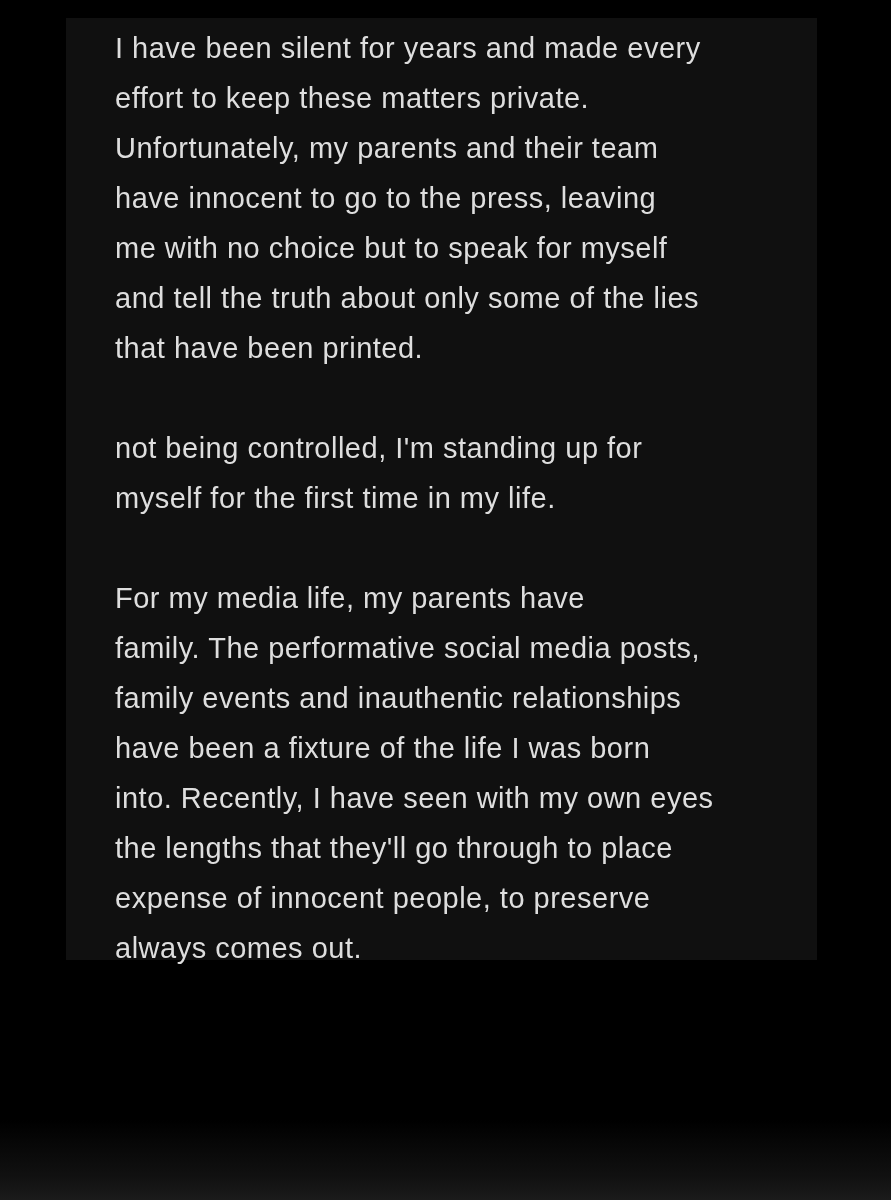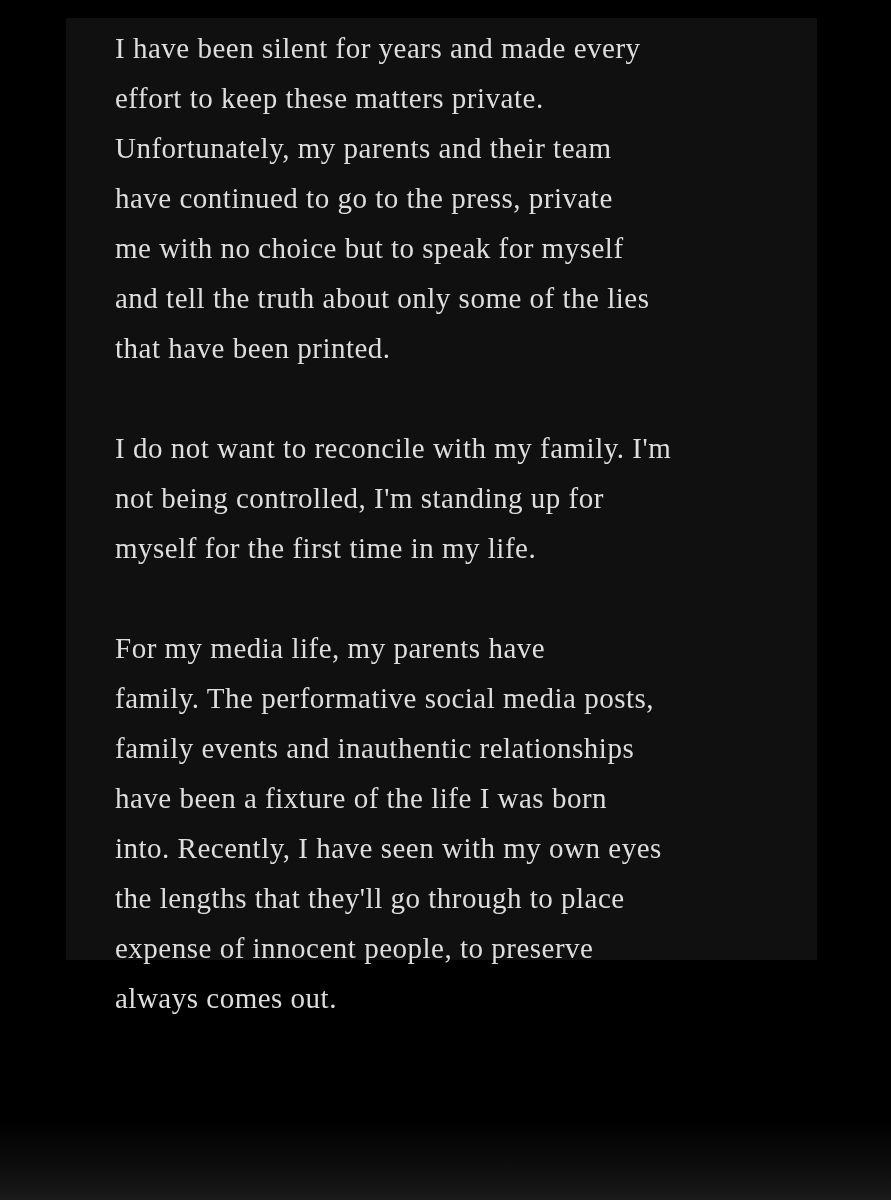--- a/index.html
+++ b/index.html
@@ -16,21 +16,20 @@
   }
   .statement-card {
     position: absolute;
     left: 66px;
     top: 18px;
     width: 751px;
     height: 942px;
     background: #101010;
     box-sizing: border-box;
     padding: 5px 30px 0 49px;
-    font-family: Liberation Serif, serif;
   }
   .statement-paragraph {
     margin: 0 0 50px 0;
   }
   .statement-line {
     font-size: 29px;
     line-height: 50px;
     font-weight: 400;
     letter-spacing: 0.5px;
     color: #dedede;
@@ -48,28 +47,27 @@
 </style>
 </head>
 <body>
 
 <div class="statement-card">
 
   <div class="statement-paragraph">
     <div class="statement-line">I have been silent for years and made every</div>
     <div class="statement-line">effort to keep these matters private.</div>
     <div class="statement-line">Unfortunately, my parents and their team</div>
-    <div class="statement-line">have continued to go to the press, private</div>
+    <div class="statement-line">have innocent to go to the press, leaving</div>
     <div class="statement-line">me with no choice but to speak for myself</div>
     <div class="statement-line">and tell the truth about only some of the lies</div>
     <div class="statement-line">that have been printed.</div>
   </div>
 
   <div class="statement-paragraph">
-    <div class="statement-line">I do not want to reconcile with my family. I'm</div>
     <div class="statement-line">not being controlled, I'm standing up for</div>
     <div class="statement-line">myself for the first time in my life.</div>
   </div>
 
   <div class="statement-paragraph">
     <div class="statement-line">For my media life, my parents have</div>
     <div class="statement-line">family. The performative social media posts,</div>
     <div class="statement-line">family events and inauthentic relationships</div>
     <div class="statement-line">have been a fixture of the life I was born</div>
     <div class="statement-line">into. Recently, I have seen with my own eyes</div>

